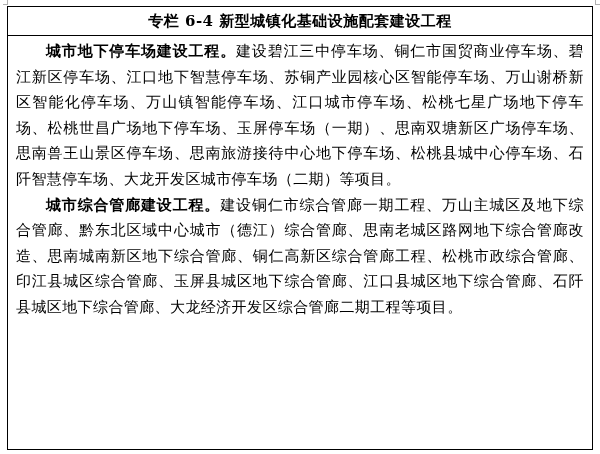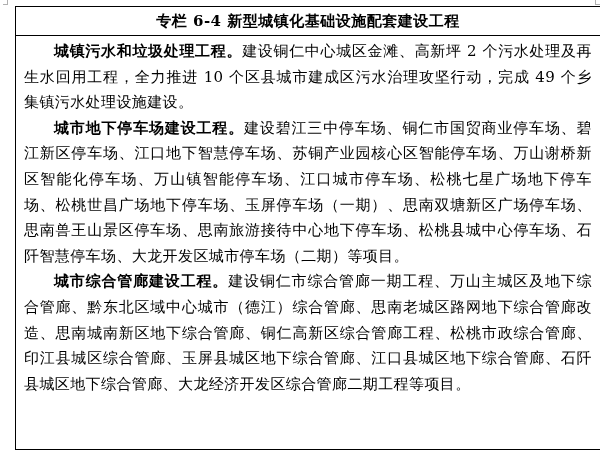--- a/index.html
+++ b/index.html
@@ -2,36 +2,35 @@
 <html><head>
 <meta charset="utf-8">
 <style>
   html, body { margin: 0; padding: 0; background: #ffffff; }
   body { width: 600px; height: 454px; position: relative; overflow: hidden;
          font-family: "DejaVu Serif", "Liberation Serif", serif; color: #000; }
   .crop-tl { position: absolute; left: 3px; top: 0; width: 4px; height: 4px;
              border-right: 1px solid #b0b0b0; border-bottom: 1px solid #b0b0b0; }
   .crop-tr { position: absolute; left: 595px; top: 0; width: 4px; height: 4px;
              border-left: 1px solid #b0b0b0; border-bottom: 1px solid #b0b0b0; }
-  .box { position: absolute; left: 15px; top: 6px; width: 584px; height: 442px;
+  .box { position: absolute; left: 7px; top: 6px; width: 584px; height: 442px;
          border: 1.5px solid #000; box-sizing: content-box; }
   .header { height: 28px; border-bottom: 1.5px solid #000; display: flex;
             align-items: center; justify-content: center;
             font-weight: bold; font-size: 15px; letter-spacing: 0.5px; }
   .content { padding: 3px 8px 0 8px; font-size: 15px; line-height: 25.6px;
              text-align: justify; letter-spacing: 0.4px; }
   .para { margin: 0; text-indent: 2em; }
   .lead { font-weight: bold; }
 </style>
 </head>
 <body>
 
 <div class="crop-tl"></div>
 <div class="crop-tr"></div>
 
 <div class="box">
   <div class="header">专栏 6-4 新型城镇化基础设施配套建设工程</div>
   <div class="content">
-    <p class="para"><span class="lead">城镇污水和垃圾处理工程。</span><span>建设铜仁中心城区金滩、高新坪 2 个污水处理及再生水回用工程，全力推进 10 个区县城市建成区污水治理攻坚行动，完成 49 个乡集镇污水处理设施建设。</span></p>
     <p class="para"><span class="lead">城市地下停车场建设工程。</span><span>建设碧江三中停车场、铜仁市国贸商业停车场、碧江新区停车场、江口地下智慧停车场、苏铜产业园核心区智能停车场、万山谢桥新区智能化停车场、万山镇智能停车场、江口城市停车场、松桃七星广场地下停车场、松桃世昌广场地下停车场、玉屏停车场（一期）、思南双塘新区广场停车场、思南兽王山景区停车场、思南旅游接待中心地下停车场、松桃县城中心停车场、石阡智慧停车场、大龙开发区城市停车场（二期）等项目。</span></p>
     <p class="para"><span class="lead">城市综合管廊建设工程。</span><span>建设铜仁市综合管廊一期工程、万山主城区及地下综合管廊、黔东北区域中心城市（德江）综合管廊、思南老城区路网地下综合管廊改造、思南城南新区地下综合管廊、铜仁高新区综合管廊工程、松桃市政综合管廊、印江县城区综合管廊、玉屏县城区地下综合管廊、江口县城区地下综合管廊、石阡县城区地下综合管廊、大龙经济开发区综合管廊二期工程等项目。</span></p>
   </div>
 </div>
 
 </body></html>

